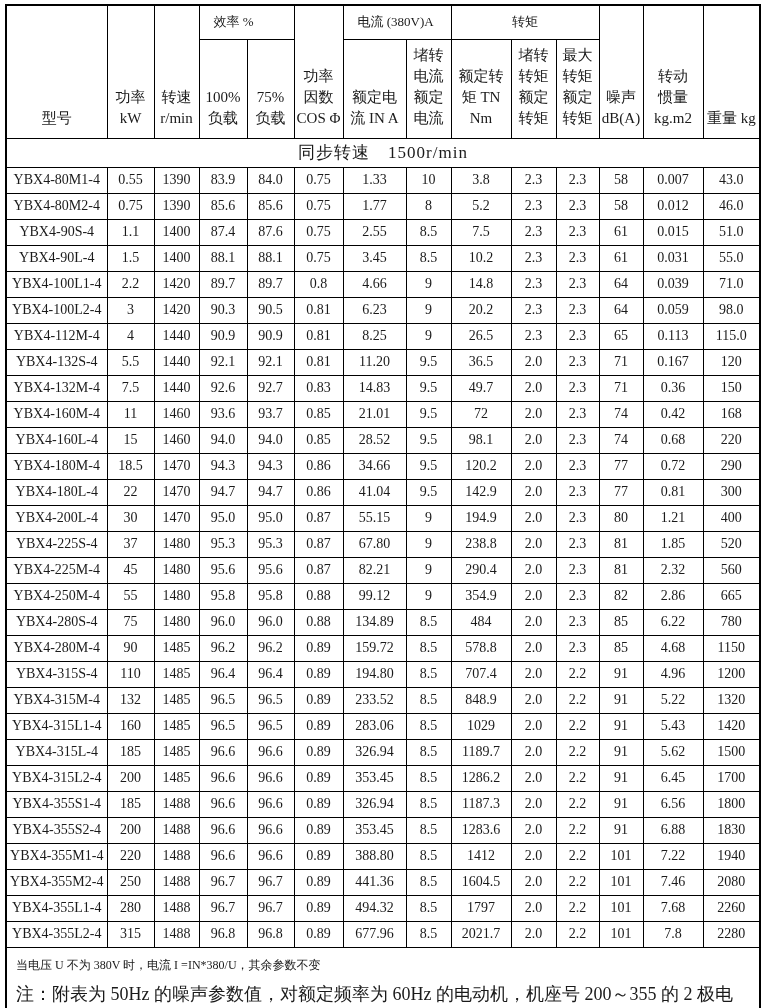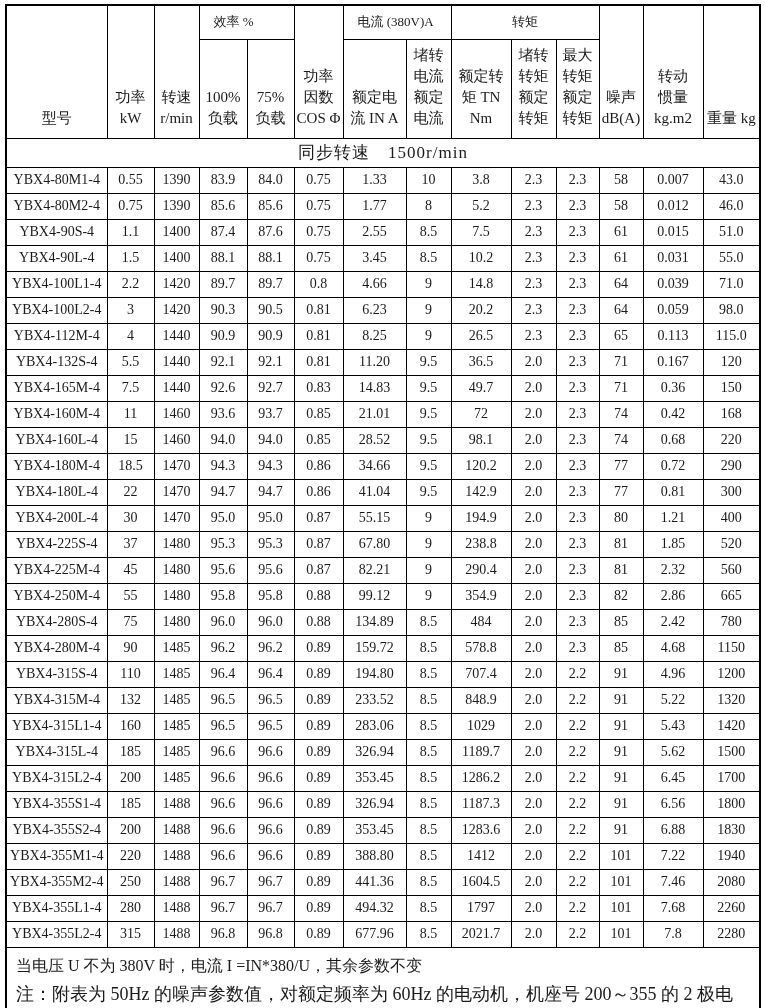--- a/index.html
+++ b/index.html
@@ -37,21 +37,21 @@
   }
 
   tr.data { height:26px;margin-top:28px; }
   tr.data td {
     text-align:center; vertical-align:middle;
     font-size:14px; white-space:nowrap;
   }
 
   tr.footer-row { height:106px; }
   tr.footer-row td { vertical-align:top; text-align:left; padding:5px 9px 0 9px; }
-  .f1 { font-size:16px; line-height:25px; margin-bottom:3px; }
+  .f1 { font-size:12px; line-height:25px; margin-bottom:3px; }
   .f2 { font-size:18px; line-height:26px; }
 </style>
 </head>
 <body>
 
 <div class="page">
   <table class="spec">
     <colgroup>
       <col style="width:101px">
         <col style="width:47px">
@@ -261,21 +261,21 @@
           <td>11.20</td>
           <td>9.5</td>
           <td>36.5</td>
           <td>2.0</td>
           <td>2.3</td>
           <td>71</td>
           <td>0.167</td>
           <td>120</td>
         </tr>
         <tr class="data">
-          <td>YBX4-165M-4</td>
+          <td>YBX4-132M-4</td>
           <td>7.5</td>
           <td>1440</td>
           <td>92.6</td>
           <td>92.7</td>
           <td>0.83</td>
           <td>14.83</td>
           <td>9.5</td>
           <td>49.7</td>
           <td>2.0</td>
           <td>2.3</td>
@@ -417,21 +417,21 @@
           <td>1480</td>
           <td>96.0</td>
           <td>96.0</td>
           <td>0.88</td>
           <td>134.89</td>
           <td>8.5</td>
           <td>484</td>
           <td>2.0</td>
           <td>2.3</td>
           <td>85</td>
-          <td>2.42</td>
+          <td>6.22</td>
           <td>780</td>
         </tr>
         <tr class="data">
           <td>YBX4-280M-4</td>
           <td>90</td>
           <td>1485</td>
           <td>96.2</td>
           <td>96.2</td>
           <td>0.89</td>
           <td>159.72</td>

